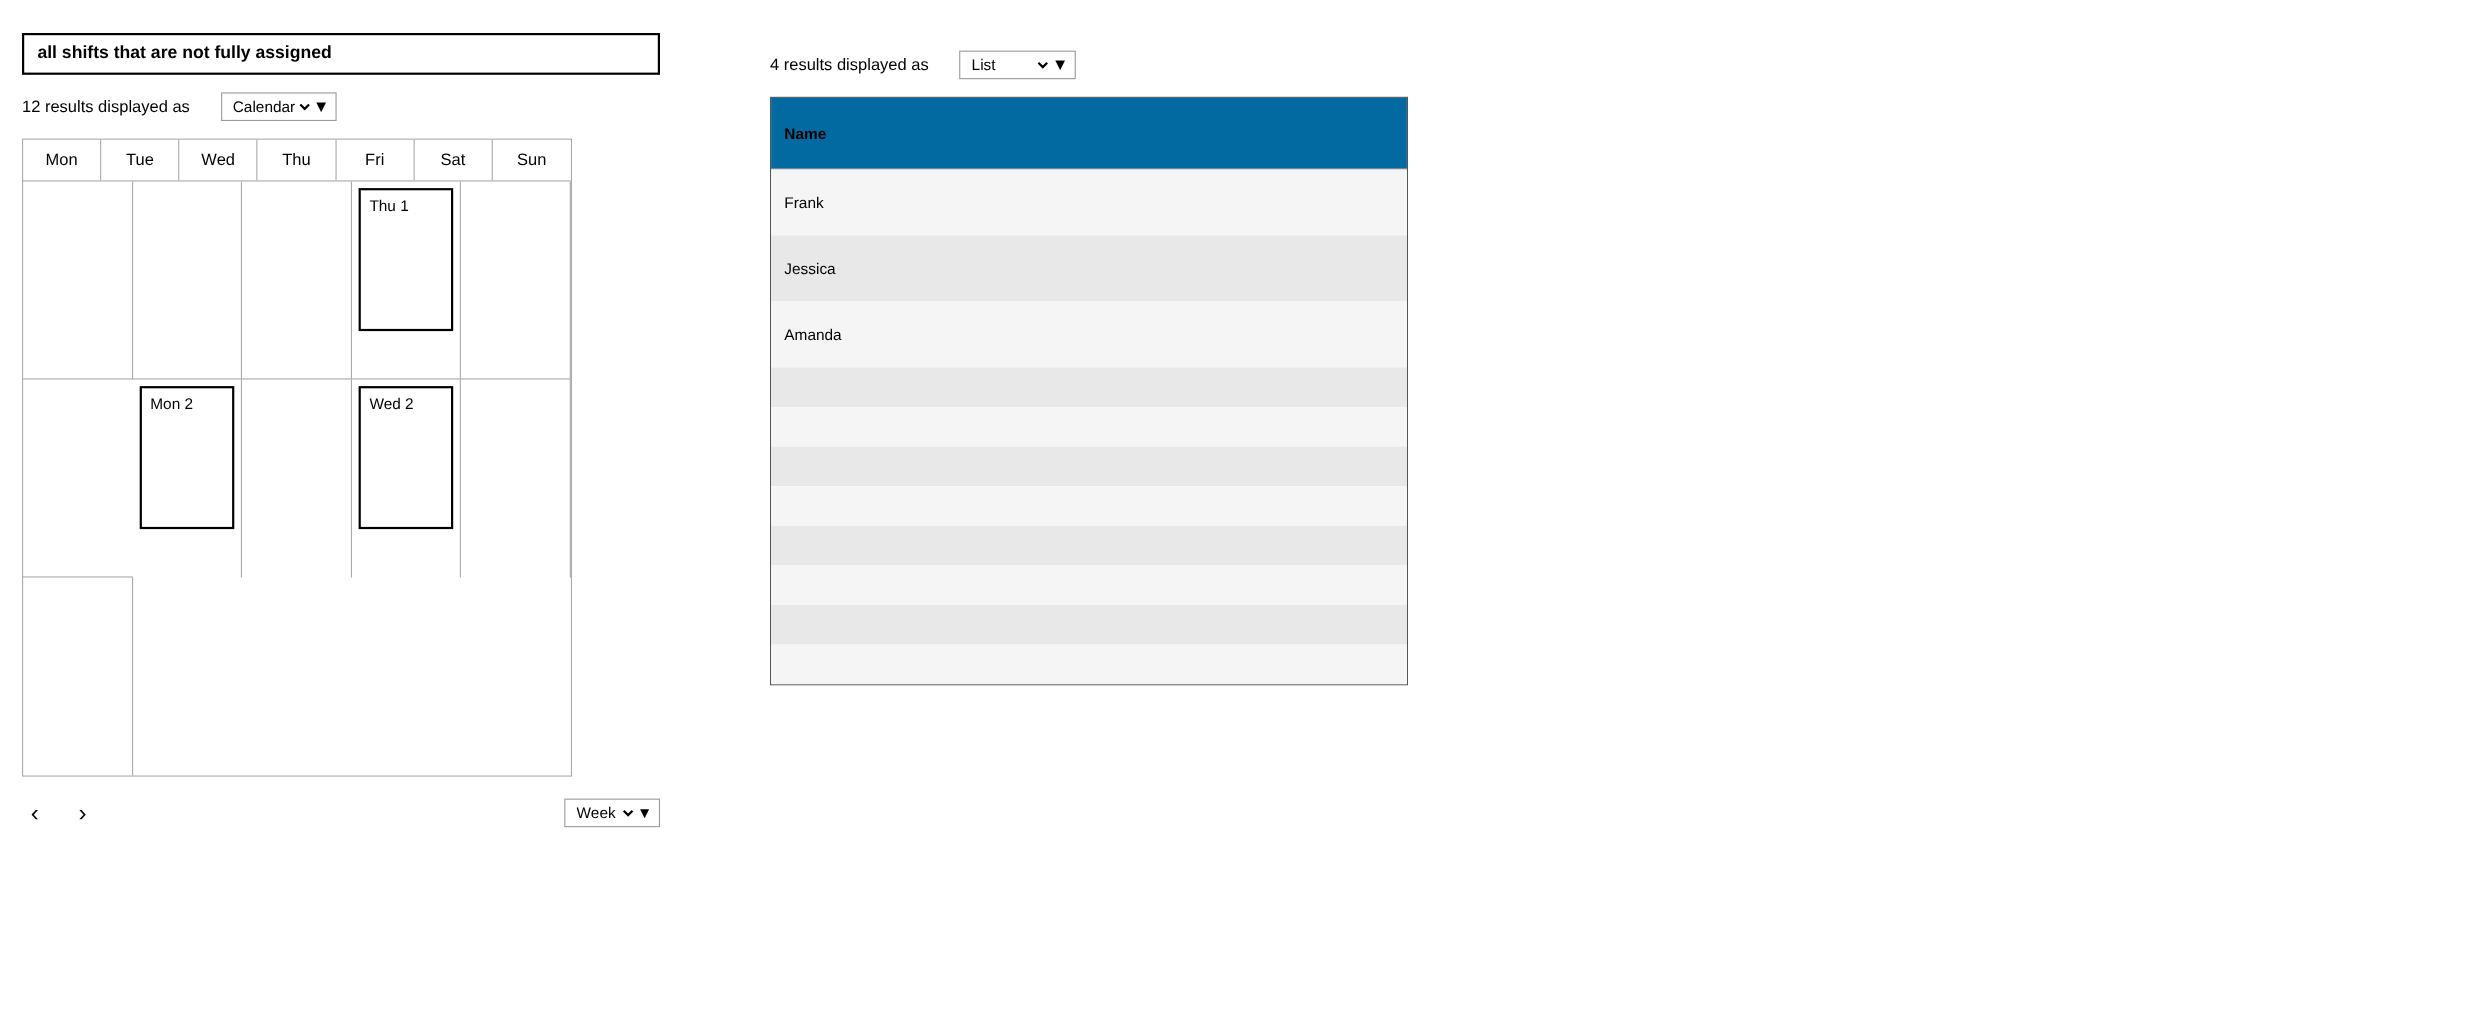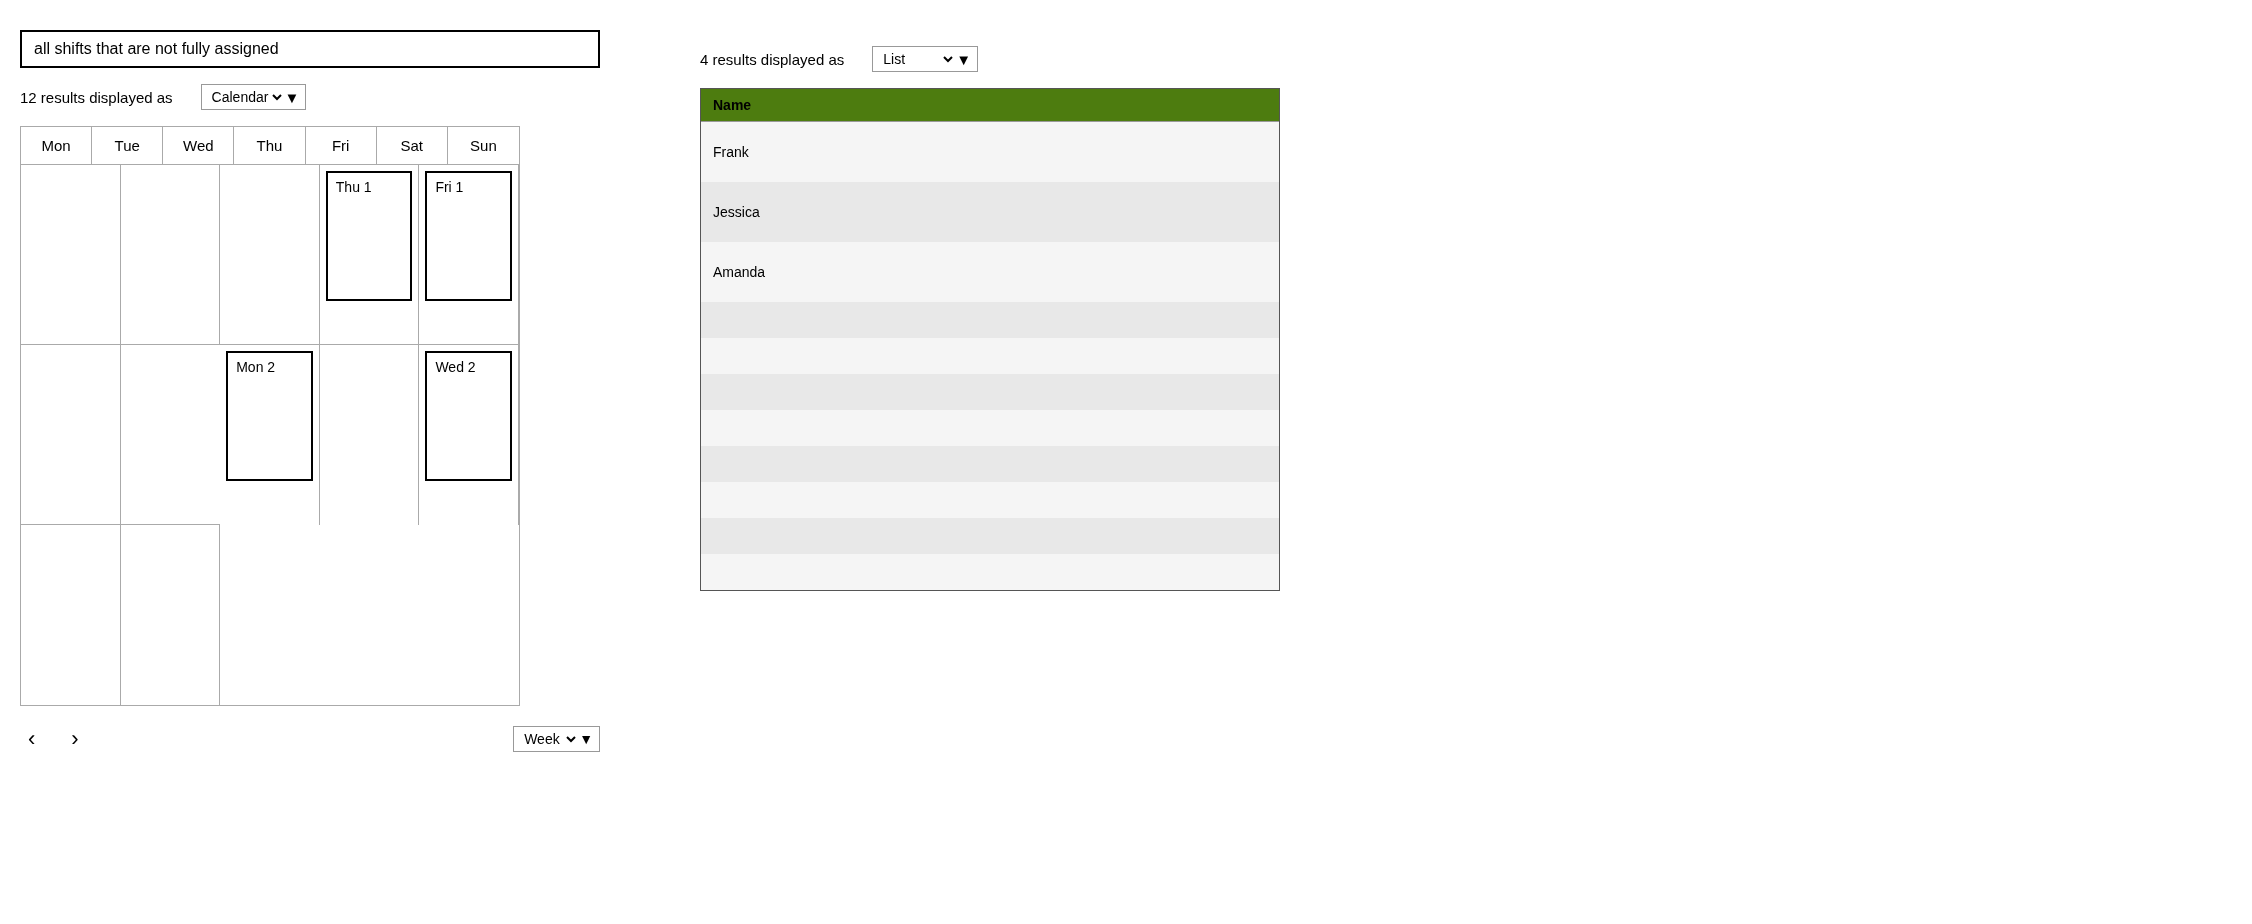--- a/index.html
+++ b/index.html
@@ -20,21 +20,21 @@
     .left-panel {
       flex: 0 0 620px;
     }
     .right-panel {
       flex: 0 0 620px;
     }
     .search-box {
       border: 2px solid #000;
       padding: 8px 12px;
       font-size: 16px;
-      font-weight: normal;
+      font-weight: bold;
       width: 580px;
       display: inline-block;
     }
     .results-row {
       display: flex;
       align-items: center;
       gap: 28px;
       margin-top: 16px;
       margin-bottom: 16px;
       font-size: 15px;
@@ -120,22 +120,22 @@
       background: none;
       padding: 4px 8px;
     }
 
     
     .employee-table {
       border: 1.5px solid #555;
       width: 580px;
     }
     .employee-table-header {
-      background: #4d7c0f;
-      padding: 8px 12px;
+      background: #0369a1;
+      padding: 24px 12px;
       font-weight: bold;
       font-size: 14px;
       border-bottom: 1px solid #999;
     }
     .employee-row {
       padding: 22px 12px;
       font-size: 14px;
     }
     .employee-row:nth-child(odd) {
       background: #e8e8e8;
@@ -186,25 +186,20 @@
         <div class="cal-day-header">Sun</div>
       </div>
       <div class="calendar-body">
 
         <div class="cal-cell"></div>
         <div class="cal-cell"></div>
         <div class="cal-cell"></div>
         <div class="cal-cell">
           <div class="shift-block">
             <span>Thu 1</span>
-          </div>
-        </div>
-        <div class="cal-cell">
-          <div class="shift-block">
-            <span>Fri 1</span>
           </div>
         </div>
         <div class="cal-cell"></div>
         <div class="cal-cell" style="border-right:none;"></div>
 
         <div class="cal-cell" style="border-bottom:none;">
           <div class="shift-block">
             <span>Mon 2</span>
           </div>
         </div>

